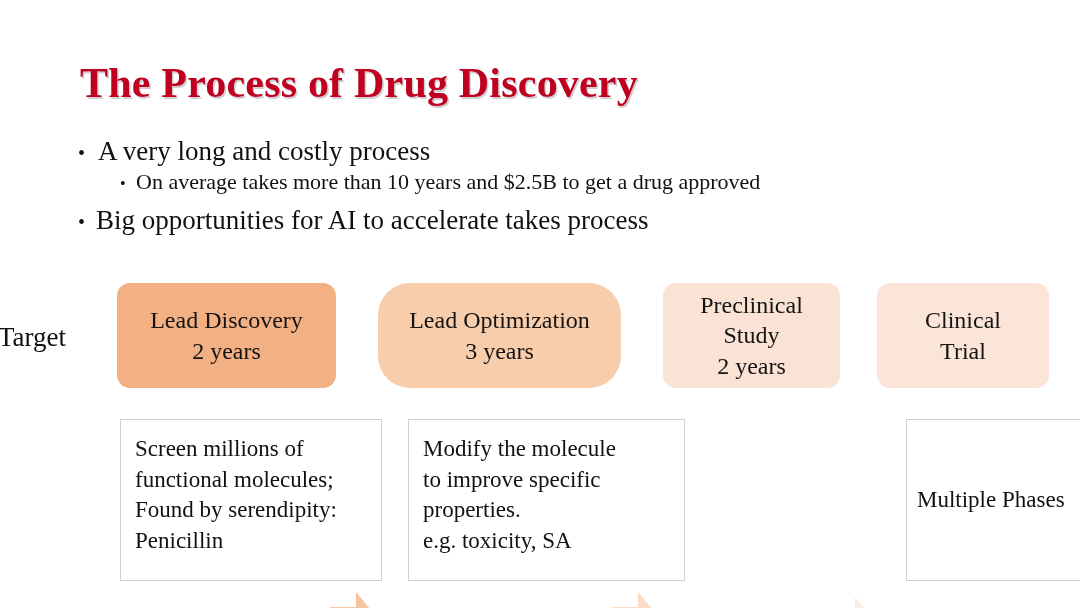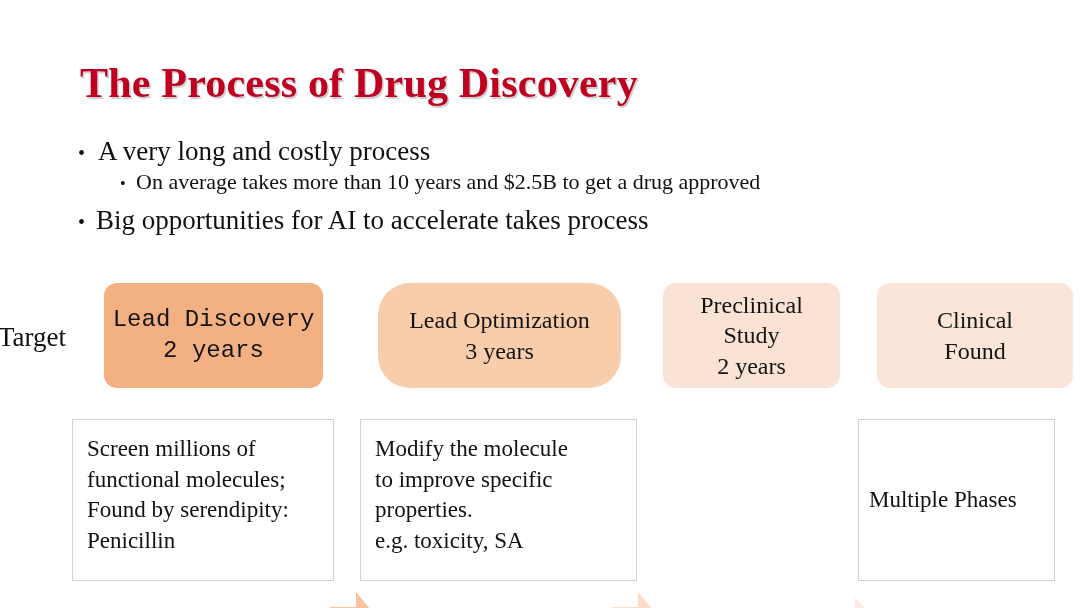--- a/index.html
+++ b/index.html
@@ -108,24 +108,24 @@
     text-align: center;
     color: #141414;
     font-size: 24px;
     line-height: 1.26;
     box-sizing: border-box;
     padding: 2px 6px;
   }
   .stage-inner { width: 100%; }
   .stage-line { display: block; white-space: nowrap; }
 
-  .stage-1 { left: 104px; width: 219px; background: #f3b183; font-family: Liberation Mono, monospace; }
+  .stage-1 { left: 117px; width: 219px; background: #f3b183; }
   .stage-2 { left: 378px; width: 243px; background: #f8cdac; border-radius: 32px; }
   .stage-3 { left: 663px; width: 177px; background: #fae3d5; align-items: center; }
-  .stage-4 { left: 877px; width: 196px; background: #fbe5d8; }
+  .stage-4 { left: 877px; width: 172px; background: #fbe5d8; }
 
   
   .arrow {
     position: absolute;
     display: block;
   }
   .arrow svg { display: block; }
   .arrow-1 { left: 330px; top: 307px; }
   .arrow-2 { left: 612px; top: 307px; }
   .arrow-3 { left: 832px; top: 312px; }
@@ -135,20 +135,21 @@
     position: absolute;
     top: 419px;
     height: 162px;
     border: 1px solid #d9cfc6;
     background: #ffffff;
     box-sizing: border-box;
     padding: 14px 13px 10px 14px;
     font-size: 23px;
     line-height: 1.33;
     color: #111111;
+    margin-left: 48px;
   }
   .desc-line { display: block; white-space: nowrap; }
 
   .desc-1 { left: 72px;  width: 262px; }
   .desc-2 { left: 360px; width: 277px; }
   .desc-3 { left: 663px; width: 178px; }
   .desc-4 {
     left: 858px;
     width: 197px;
     display: flex;
@@ -218,21 +219,21 @@
       <span class="stage-inner">
         <span class="stage-line">Preclinical</span>
         <span class="stage-line">Study</span>
         <span class="stage-line">2 years</span>
       </span>
     </div>
 
     <div class="stage stage-4">
       <span class="stage-inner">
         <span class="stage-line">Clinical</span>
-        <span class="stage-line">Found</span>
+        <span class="stage-line">Trial</span>
       </span>
     </div>
   </div>
 
   <div class="desc desc-1">
     <span class="desc-line">Screen millions of</span>
     <span class="desc-line">functional molecules;</span>
     <span class="desc-line">Found by serendipity:</span>
     <span class="desc-line">Penicillin</span>
   </div>

